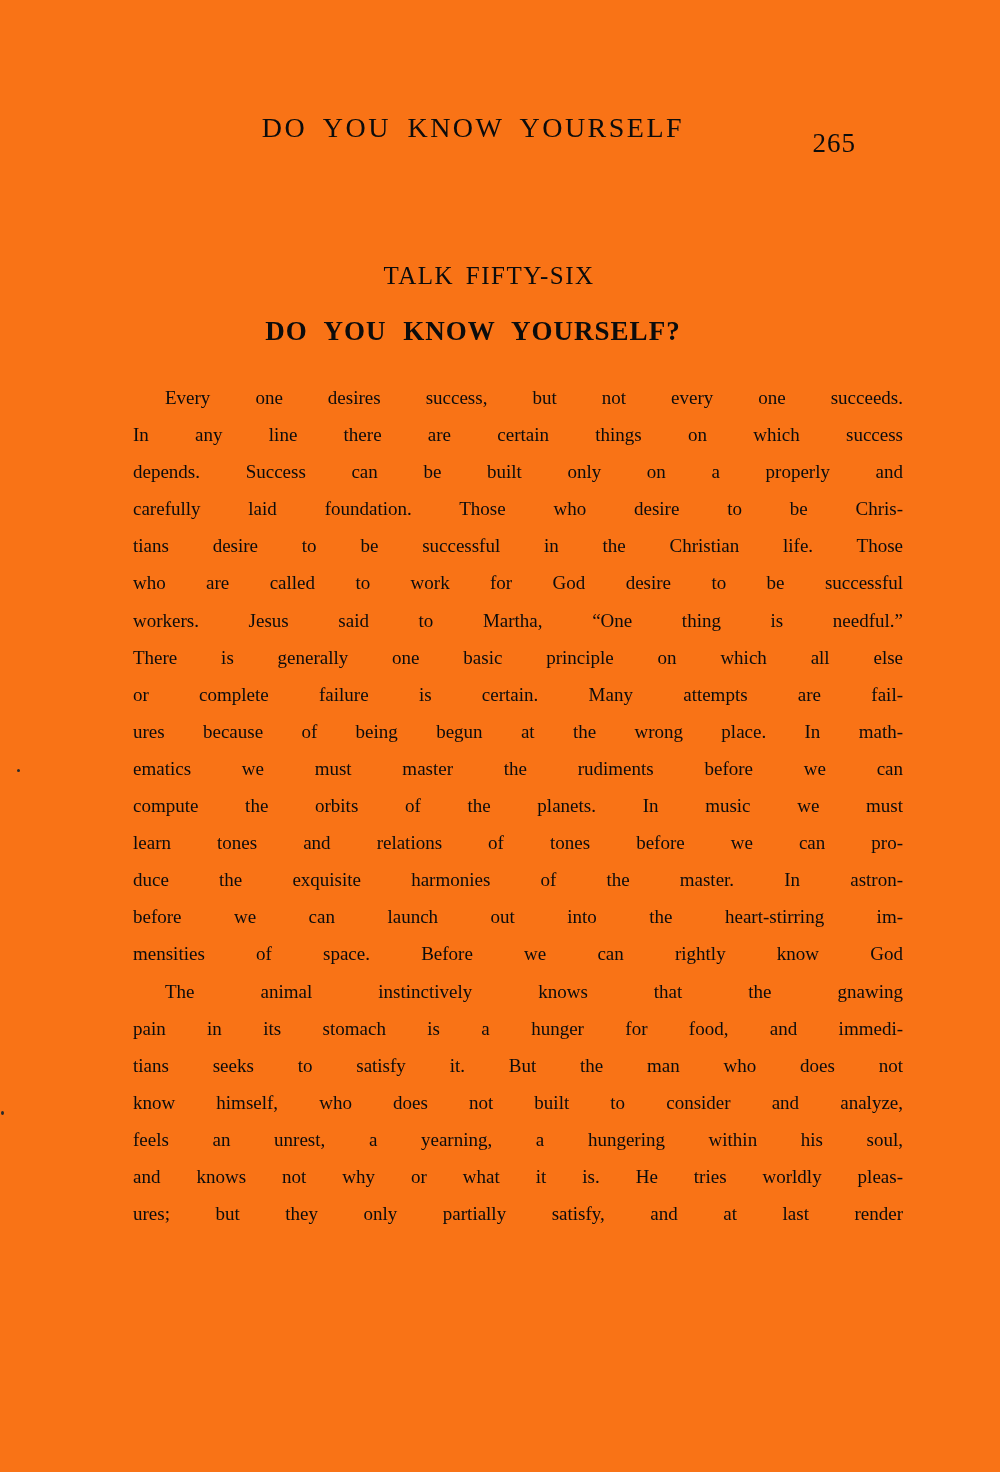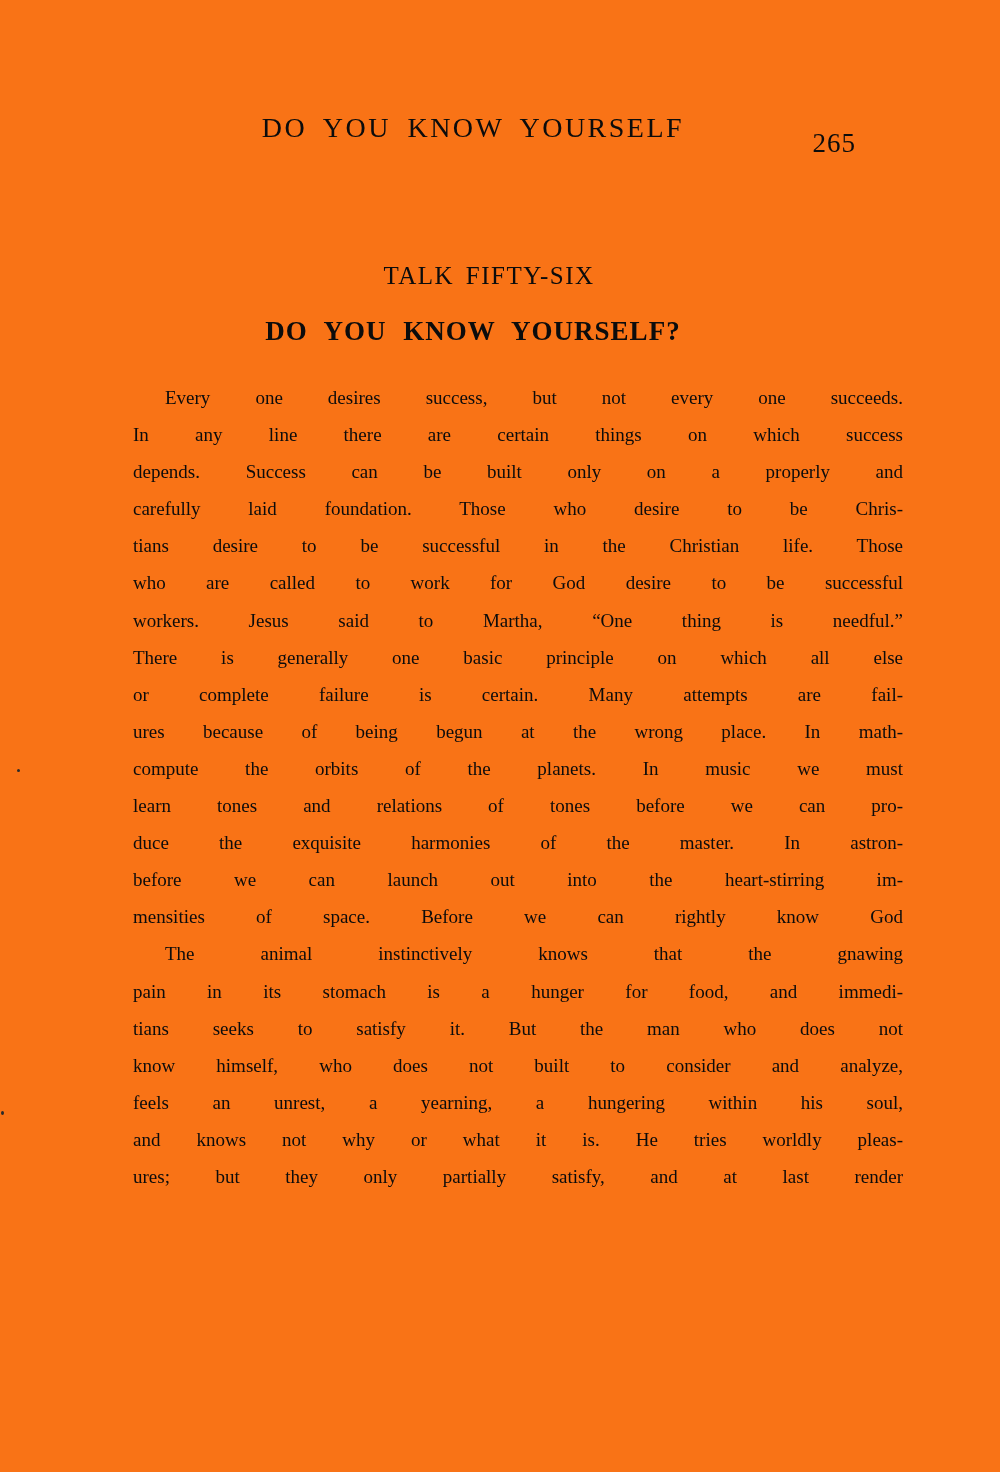--- a/index.html
+++ b/index.html
@@ -103,20 +103,21 @@
       <div class="line indent">Every one desires success, but not every one succeeds.</div>
       <div class="line">In any line there are certain things on which success</div>
       <div class="line">depends.  Success can be built only on a properly and</div>
       <div class="line">carefully laid foundation.  Those who desire to be Chris-</div>
       <div class="line">tians desire to be successful in the Christian life.  Those</div>
       <div class="line">who are called to work for God desire to be successful</div>
       <div class="line">workers.  Jesus said to Martha, “One thing is needful.”</div>
       <div class="line">There is generally one basic principle on which all else</div>
       <div class="line">or complete failure is certain.  Many attempts are fail-</div>
       <div class="line">ures because of being begun at the wrong place. In math-</div>
+      <div class="line">ematics we must master the rudiments before we can</div>
       <div class="line">compute the orbits of the planets.  In music we must</div>
       <div class="line">learn tones and relations of tones before we can pro-</div>
       <div class="line">duce the exquisite harmonies of the master.  In astron-</div>
       <div class="line">before we can launch out into the heart-stirring im-</div>
       <div class="line">mensities of space.  Before we can rightly know God</div>
     </div>
     <div>
       <div class="line indent">The animal instinctively knows that the gnawing</div>
       <div class="line">pain in its stomach is a hunger for food, and immedi-</div>
       <div class="line">tians seeks to satisfy it.  But the man who does not</div>

